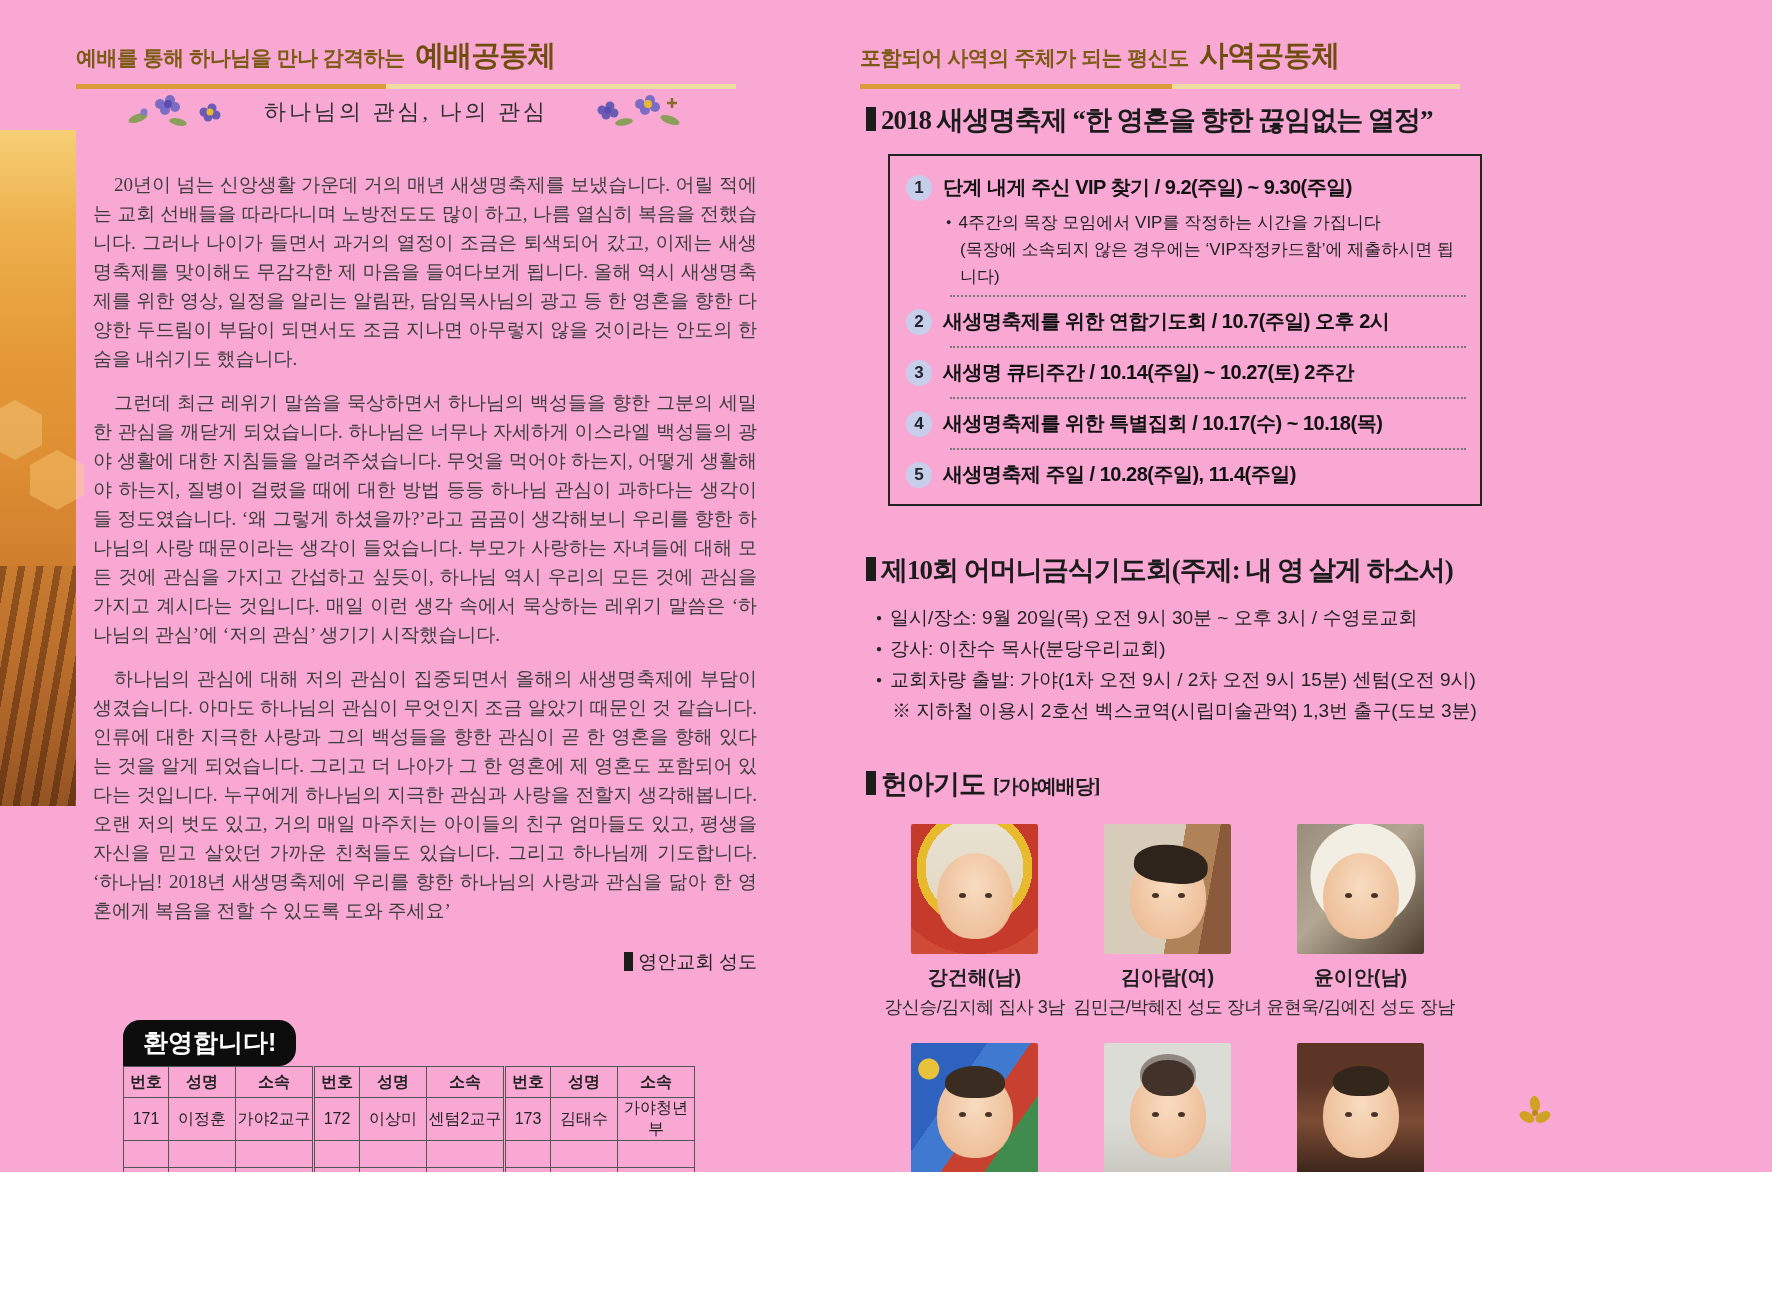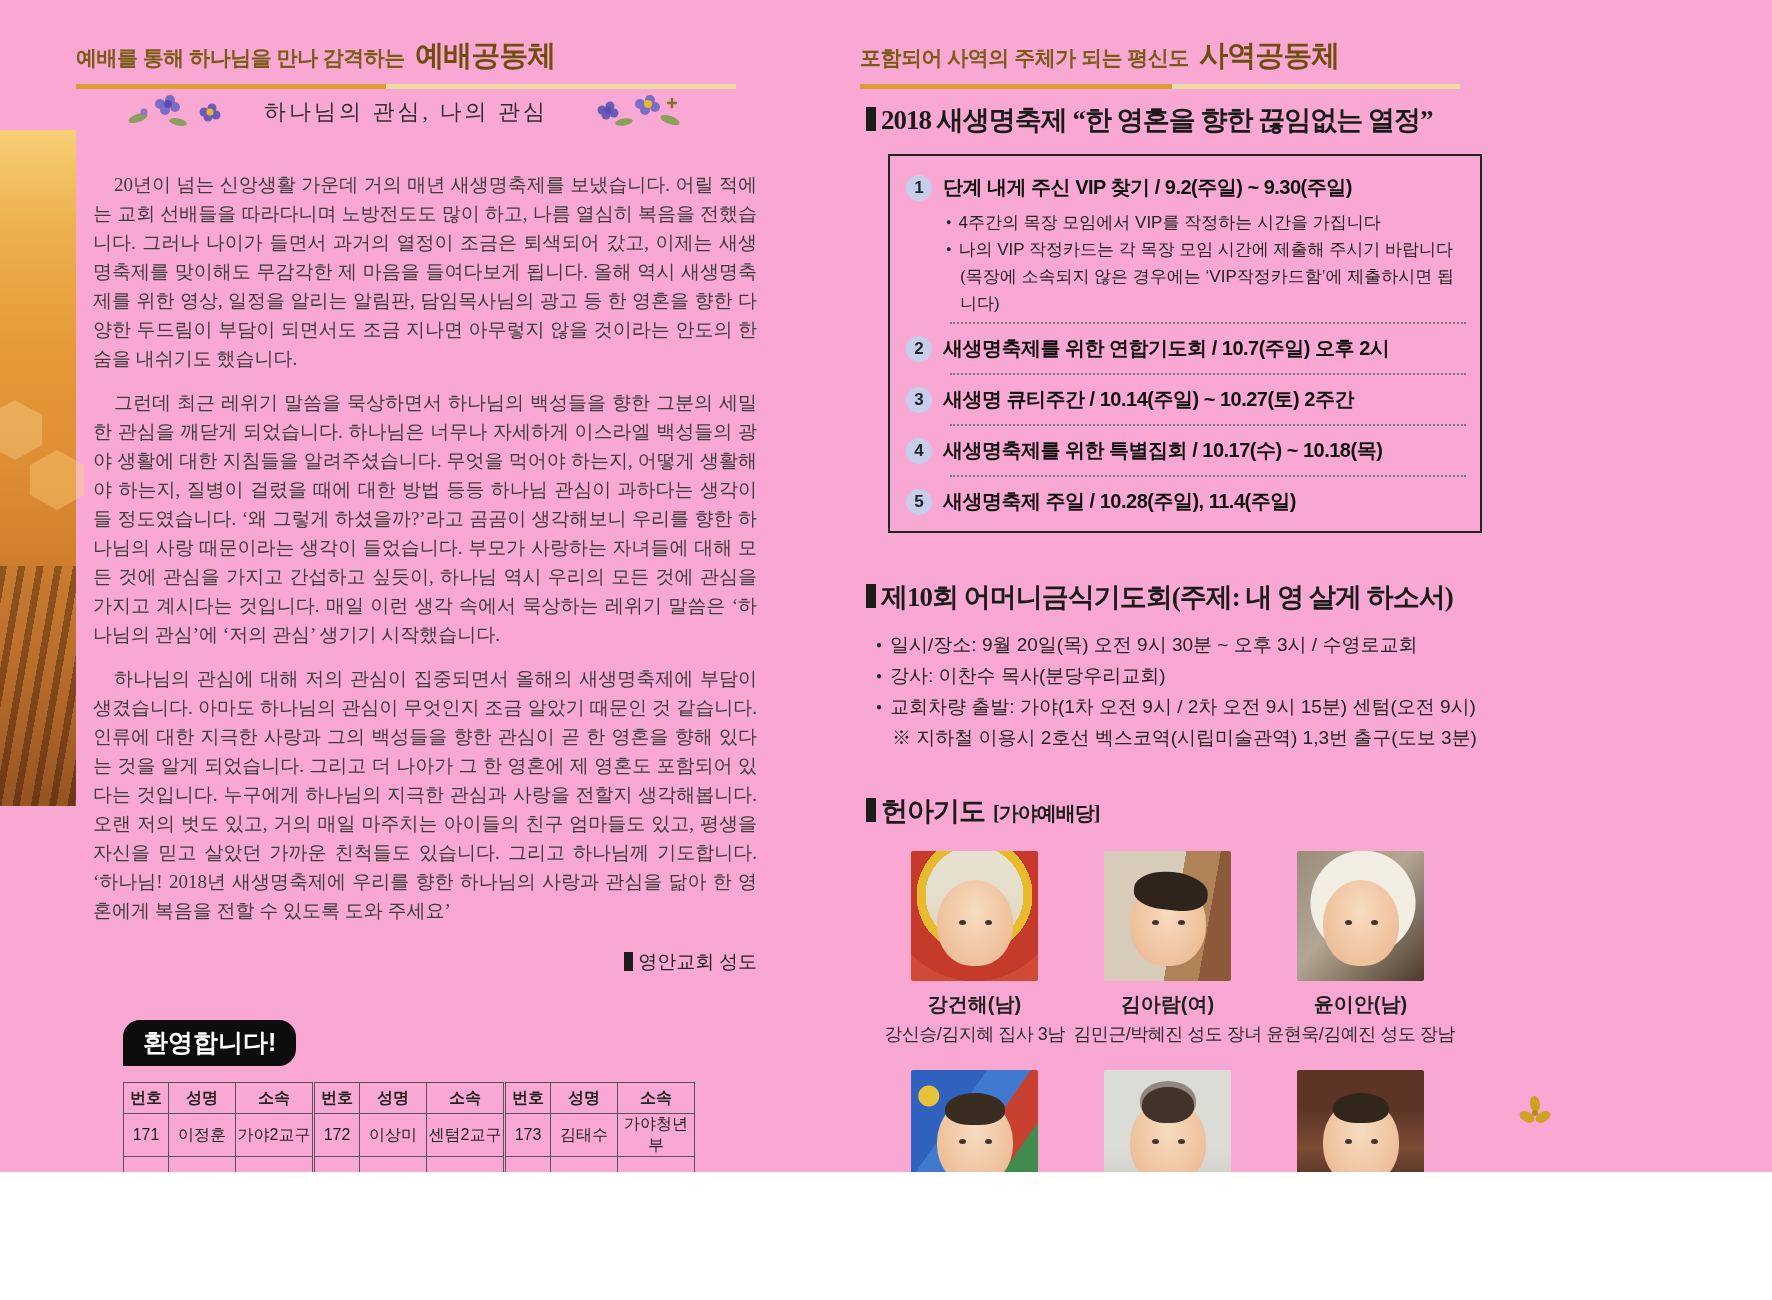--- a/index.html
+++ b/index.html
@@ -33,21 +33,21 @@
   .article{position:absolute;left:93px;top:170px;width:664px;font-family:"Liberation Serif",serif;
            font-size:19px;line-height:29px;text-align:justify;color:#3d3d3d;}
   .article p{margin:0 0 15px 0;text-indent:1.1em;}
   .signature{margin-top:22px;text-align:right;font-size:19px;color:#222;}
   .mark{display:inline-block;width:9px;height:19px;background:#1c1c1c;vertical-align:-3px;margin-right:5px;}
 
   
   .welcome{position:absolute;left:123px;top:1020px;}
   .wel-label{display:inline-block;background:#0d0d0d;color:#fff;font-size:25px;font-weight:bold;
              padding:6px 20px 7px 20px;border-radius:17px 17px 17px 0;}
-  table.wel{border-collapse:collapse;margin-top:16px;background:transparent;}
+  table.wel{border-collapse:collapse;margin-top:0;background:transparent;}
   table.wel th,table.wel td{border:1px solid #555;text-align:center;font-size:16px;color:#222;padding:0;}
   table.wel th{height:30px;font-weight:bold;}
   table.wel td{height:36px;}
   table.wel tr.empty td{height:26px;}
   .c-no{width:44px;} .c-nm{width:66px;} .c-gr{width:76px;}
   .gsep{border-left:3px double #555 !important;}
 
   
   .rp{position:absolute;left:860px;top:96px;width:620px;}
   .sec-title{font-size:27px;font-weight:bold;color:#1b1b1b;letter-spacing:-1px;margin:6px;font-family:Liberation Serif, serif;}
@@ -239,21 +239,20 @@
 
     <h2 class="sec-title"><span class="mark"></span><span>2018 새생명축제 “한 영혼을 향한 끊임없는 열정”</span></h2>
 
     <div class="fest-box">
       <div class="fest-item">
         <span class="num">1</span>
         <span class="fest-text">단계 내게 주신 VIP 찾기 / 9.2(주일) ~ 9.30(주일)</span>
       </div>
       <div class="fest-bullets">
         <div class="fb">4주간의 목장 모임에서 VIP를 작정하는 시간을 가집니다</div>
-        <div class="fb">나의 VIP 작정카드는 각 목장 모임 시간에 제출해 주시기 바랍니다</div>
         <div class="fb nodot">(목장에 소속되지 않은 경우에는 ‘VIP작정카드함’에 제출하시면 됩니다)</div>
       </div>
       <div class="dots"></div>
       <div class="fest-item">
         <span class="num">2</span>
         <span class="fest-text">새생명축제를 위한 연합기도회 / 10.7(주일) 오후 2시</span>
       </div>
       <div class="dots"></div>
       <div class="fest-item">
         <span class="num">3</span>

